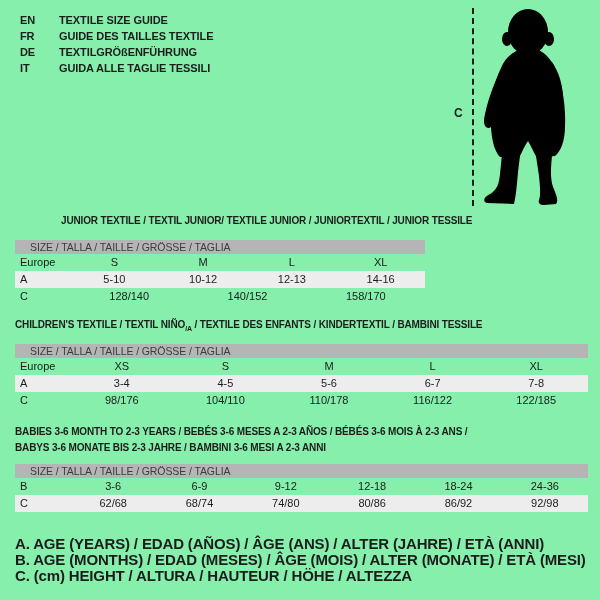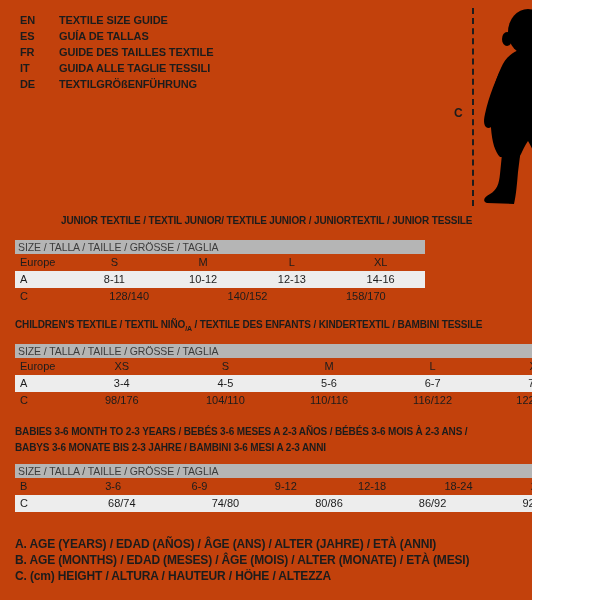--- a/index.html
+++ b/index.html
@@ -1,17 +1,17 @@
 <!DOCTYPE html>
 <html><head>
 <meta charset="utf-8">
 <style>
   html,body{margin:0;padding:0;background:#fff;}
   .canvas{
-    position:relative;width:532px;height:600px;background:#c2410c;
+    position:relative;width:600px;height:600px;background:#86efac;
     font-family:"Liberation Sans",sans-serif;color:#1c1c1c;overflow:hidden;
   }
   
   .langs{position:absolute;left:20px;top:12px;}
   .lang-row{display:flex;height:16px;line-height:16px;font-size:11px;font-weight:bold;letter-spacing:-0.1px;}
   .lang-code{width:39px;}
   
   .fig-line{position:absolute;left:472px;top:8px;height:198px;width:0;border-left:2px dashed #1c1c1c;}
   .fig-label{position:absolute;left:454px;top:106px;font-size:12px;font-weight:bold;}
   .fig-svg{position:absolute;left:482px;top:6px;}
@@ -19,53 +19,49 @@
   .tbl-title{position:absolute;left:15px;font-size:10px;font-weight:bold;letter-spacing:-0.15px;white-space:nowrap;}
   .tbl-title sub{font-size:7px;vertical-align:sub;}
   #t1-title{top:215px;margin-left:46px;}
   #t2-title{top:319px;}
   #t3-title{top:424px;line-height:16px;}
   
   .tbl{position:absolute;left:15px;}
   #t1{top:240px;width:410px;}
   #t2{top:344px;width:573px;}
   #t3{top:464px;width:573px;}
-  .bar{height:14px;line-height:14px;background:#b5b5b5;color:#3c3c3c;font-size:10.5px;padding-left:3px;letter-spacing:-0.1px;}
+  .bar{height:14px;line-height:14px;background:#b5b5b5;color:#3c3c3c;font-size:10.5px;padding-left:15px;letter-spacing:-0.1px;}
   .row{display:flex;height:17px;line-height:17px;font-size:11px;}
   .row.shaded{background:#ededed;}
   .lbl{width:55px;padding-left:5px;box-sizing:border-box;}
   .cell{flex:1;text-align:center;}
   
-  .notes{position:absolute;left:15px;top:536px;font-size:12px;font-weight:bold;line-height:16px;letter-spacing:-0.15px;white-space:nowrap;}
+  .notes{position:absolute;left:15px;top:536px;font-size:15px;font-weight:bold;line-height:16px;letter-spacing:-0.15px;white-space:nowrap;}
 </style>
 </head>
 <body>
 
 <div class="canvas">
 
   <div class="langs">
     <div class="lang-row">
       <span class="lang-code">EN</span>
       <span class="lang-title">TEXTILE SIZE GUIDE</span>
     </div>
     <div class="lang-row">
-      <span class="lang-code">ES</span>
-      <span class="lang-title">GUÍA DE TALLAS</span>
-    </div>
-    <div class="lang-row">
       <span class="lang-code">FR</span>
       <span class="lang-title">GUIDE DES TAILLES TEXTILE</span>
     </div>
     <div class="lang-row">
+      <span class="lang-code">DE</span>
+      <span class="lang-title">TEXTILGRÖßENFÜHRUNG</span>
+    </div>
+    <div class="lang-row">
       <span class="lang-code">IT</span>
       <span class="lang-title">GUIDA ALLE TAGLIE TESSILI</span>
-    </div>
-    <div class="lang-row">
-      <span class="lang-code">DE</span>
-      <span class="lang-title">TEXTILGRÖßENFÜHRUNG</span>
     </div>
   </div>
 
   <div class="fig-line"></div>
   <span class="fig-label">C</span>
   <svg class="fig-svg" width="92" height="200" viewBox="0 0 92 200" fill="#000000">
     <ellipse cx="46" cy="26" rx="20" ry="23"></ellipse>
     <ellipse cx="25" cy="33" rx="5" ry="7"></ellipse>
     <ellipse cx="67" cy="33" rx="5" ry="7"></ellipse>
     <path d="M46,42 C34,43 24,50 19,62 C11,78 7,100 9,122 C10,136 13,146 18,151 L37,152 C40,146 43,139 46,135 C49,140 52,147 55,152 L73,150 C79,145 83,135 83,120 C84,98 80,76 72,60 C66,48 57,42 46,42 Z"></path>
@@ -80,21 +76,21 @@
     <div class="bar">SIZE / TALLA / TAILLE / GRÖSSE / TAGLIA</div>
     <div class="row">
       <span class="lbl">Europe</span>
       <span class="cell">S</span>
       <span class="cell">M</span>
       <span class="cell">L</span>
       <span class="cell">XL</span>
     </div>
     <div class="row shaded">
       <span class="lbl">A</span>
-      <span class="cell">8-11</span>
+      <span class="cell">5-10</span>
       <span class="cell">10-12</span>
       <span class="cell">12-13</span>
       <span class="cell">14-16</span>
     </div>
     <div class="row">
       <span class="lbl">C</span>
       <span class="cell">128/140</span>
       <span class="cell">140/152</span>
       <span class="cell">158/170</span>
     </div>
@@ -118,21 +114,21 @@
       <span class="cell">3-4</span>
       <span class="cell">4-5</span>
       <span class="cell">5-6</span>
       <span class="cell">6-7</span>
       <span class="cell">7-8</span>
     </div>
     <div class="row">
       <span class="lbl">C</span>
       <span class="cell">98/176</span>
       <span class="cell">104/110</span>
-      <span class="cell">110/116</span>
+      <span class="cell">110/178</span>
       <span class="cell">116/122</span>
       <span class="cell">122/185</span>
     </div>
   </div>
 
   <div class="tbl-title" id="t3-title">
     <div>BABIES 3-6 MONTH TO 2-3 YEARS / BEBÉS 3-6 MESES A 2-3 AÑOS / BÉBÉS 3-6 MOIS À 2-3 ANS /</div>
     <div>BABYS 3-6 MONATE BIS 2-3 JAHRE / BAMBINI 3-6 MESI A 2-3 ANNI</div>
   </div>
   <div class="tbl" id="t3">
@@ -141,20 +137,21 @@
       <span class="lbl">B</span>
       <span class="cell">3-6</span>
       <span class="cell">6-9</span>
       <span class="cell">9-12</span>
       <span class="cell">12-18</span>
       <span class="cell">18-24</span>
       <span class="cell">24-36</span>
     </div>
     <div class="row shaded">
       <span class="lbl">C</span>
+      <span class="cell">62/68</span>
       <span class="cell">68/74</span>
       <span class="cell">74/80</span>
       <span class="cell">80/86</span>
       <span class="cell">86/92</span>
       <span class="cell">92/98</span>
     </div>
   </div>
 
   <div class="notes">
     <div>A. AGE (YEARS) / EDAD (AÑOS) / ÂGE (ANS) / ALTER (JAHRE) / ETÀ (ANNI)</div>

